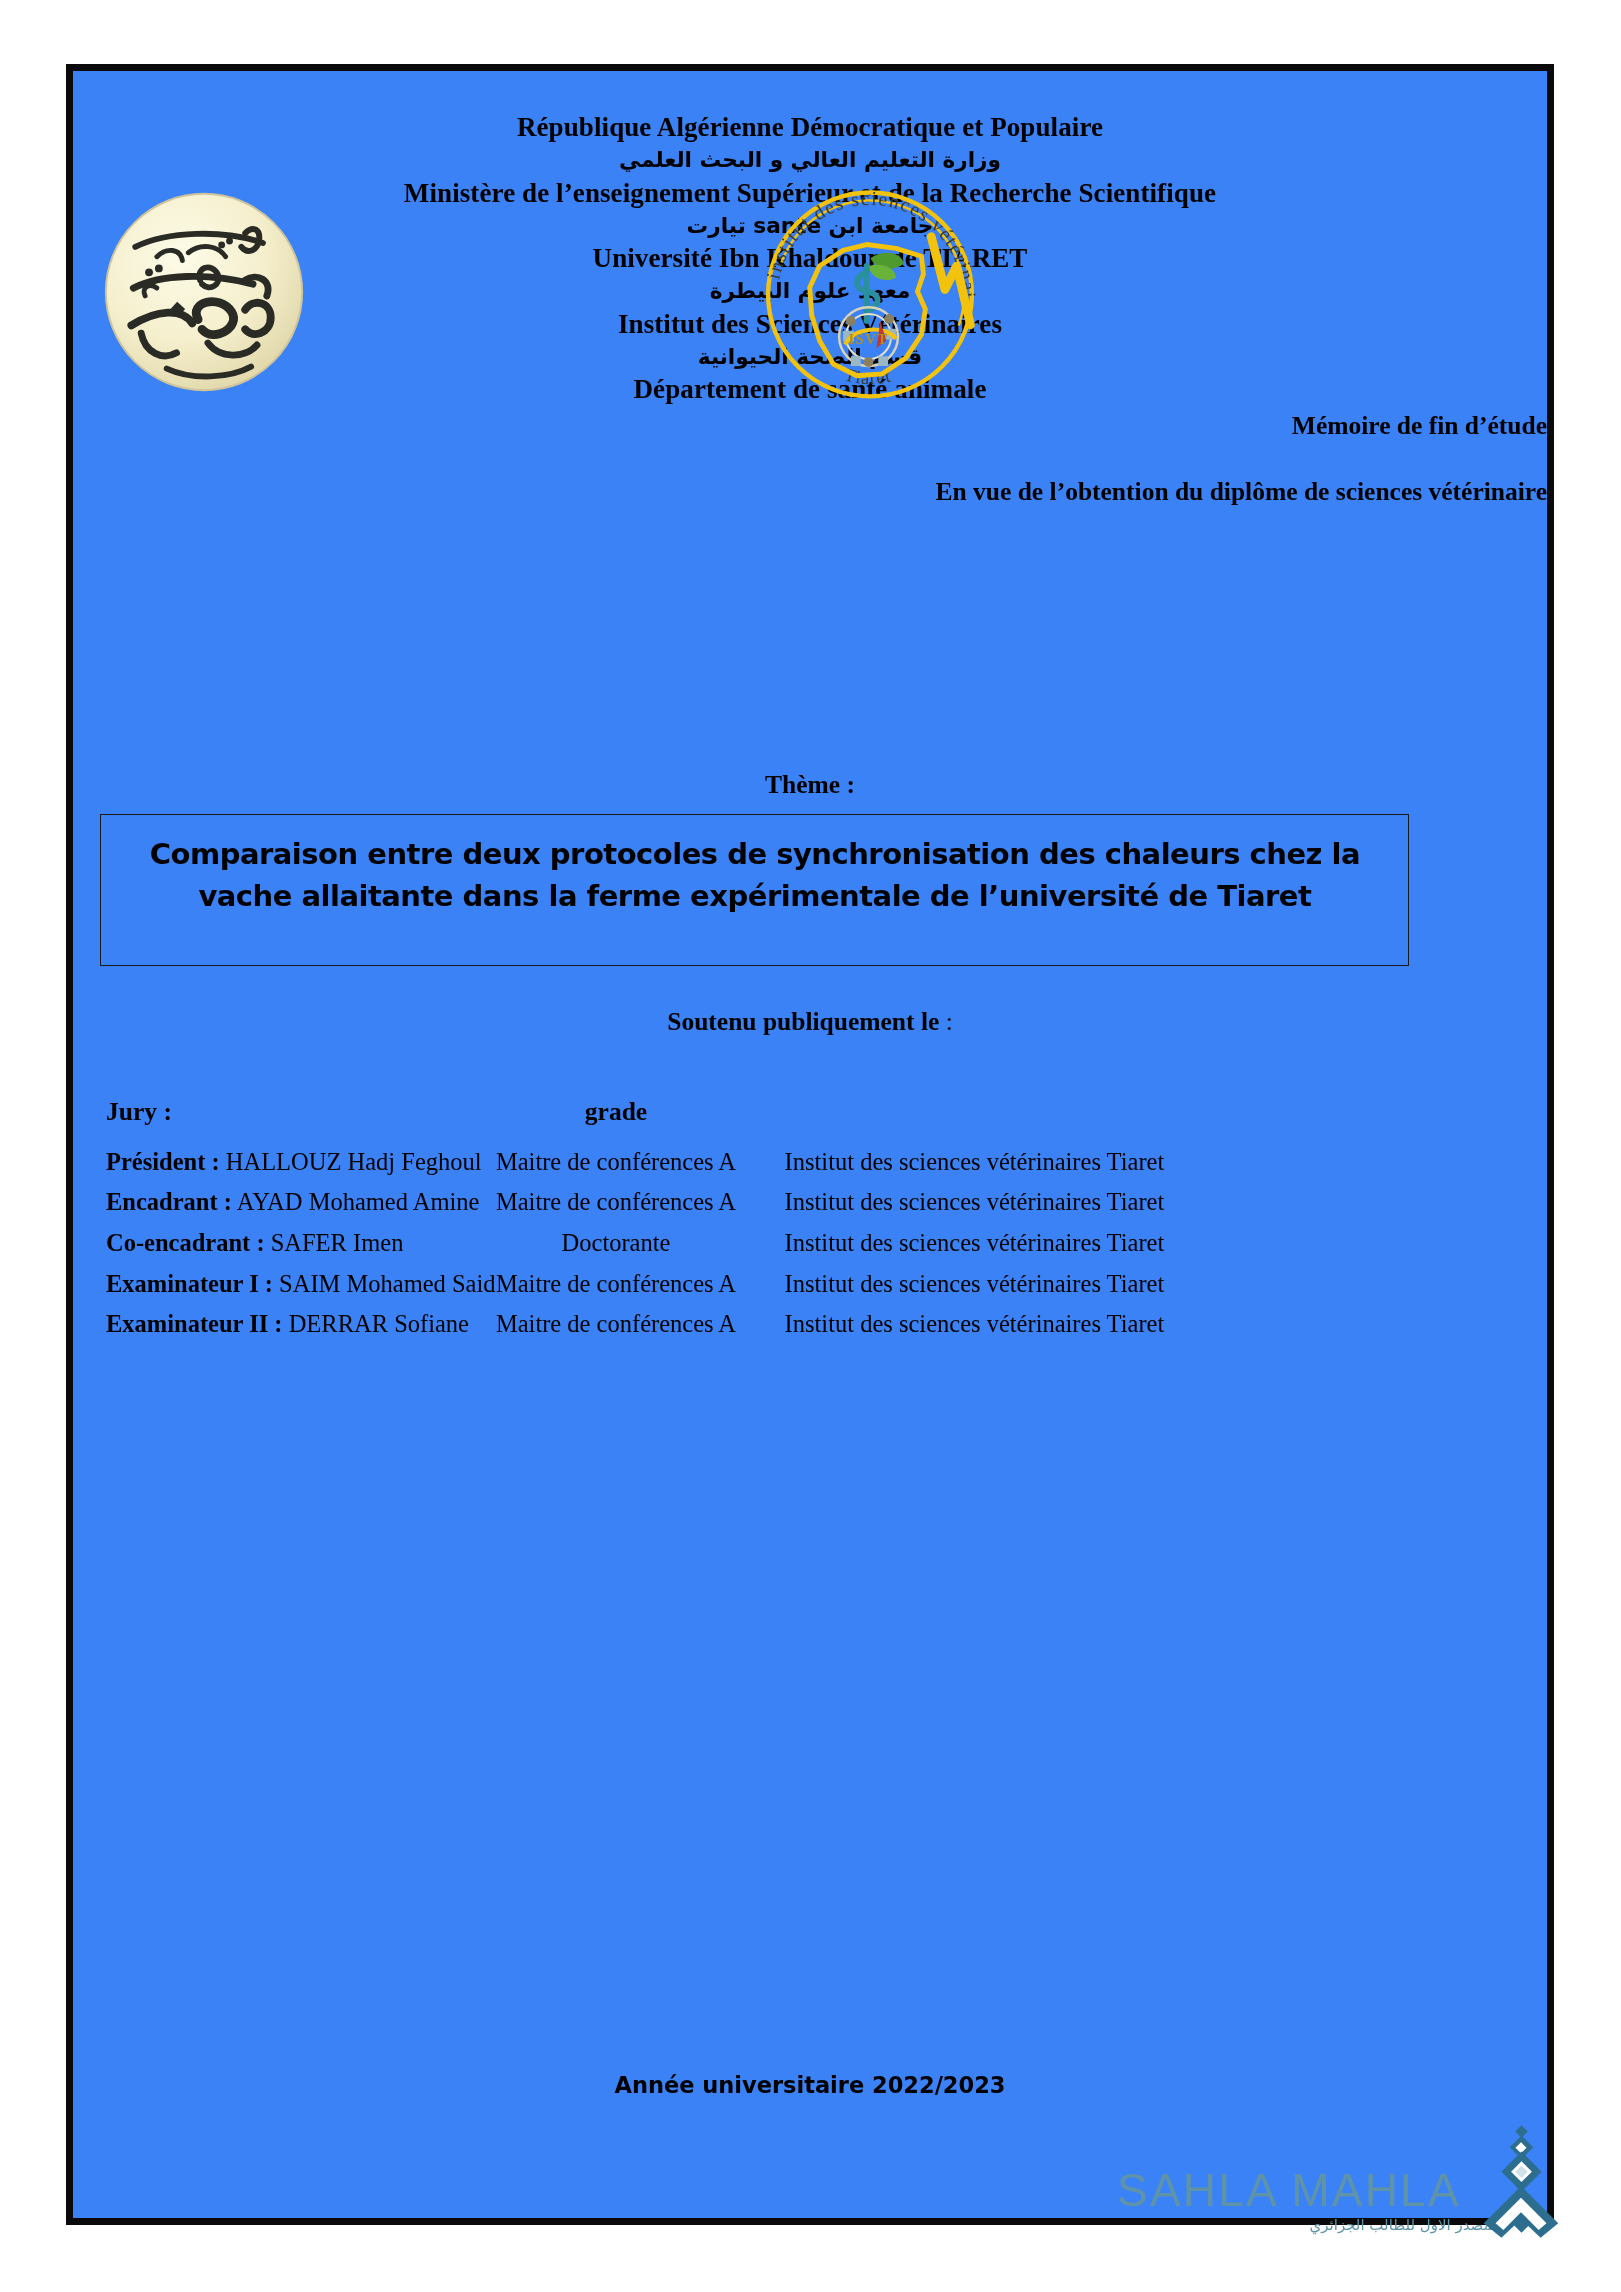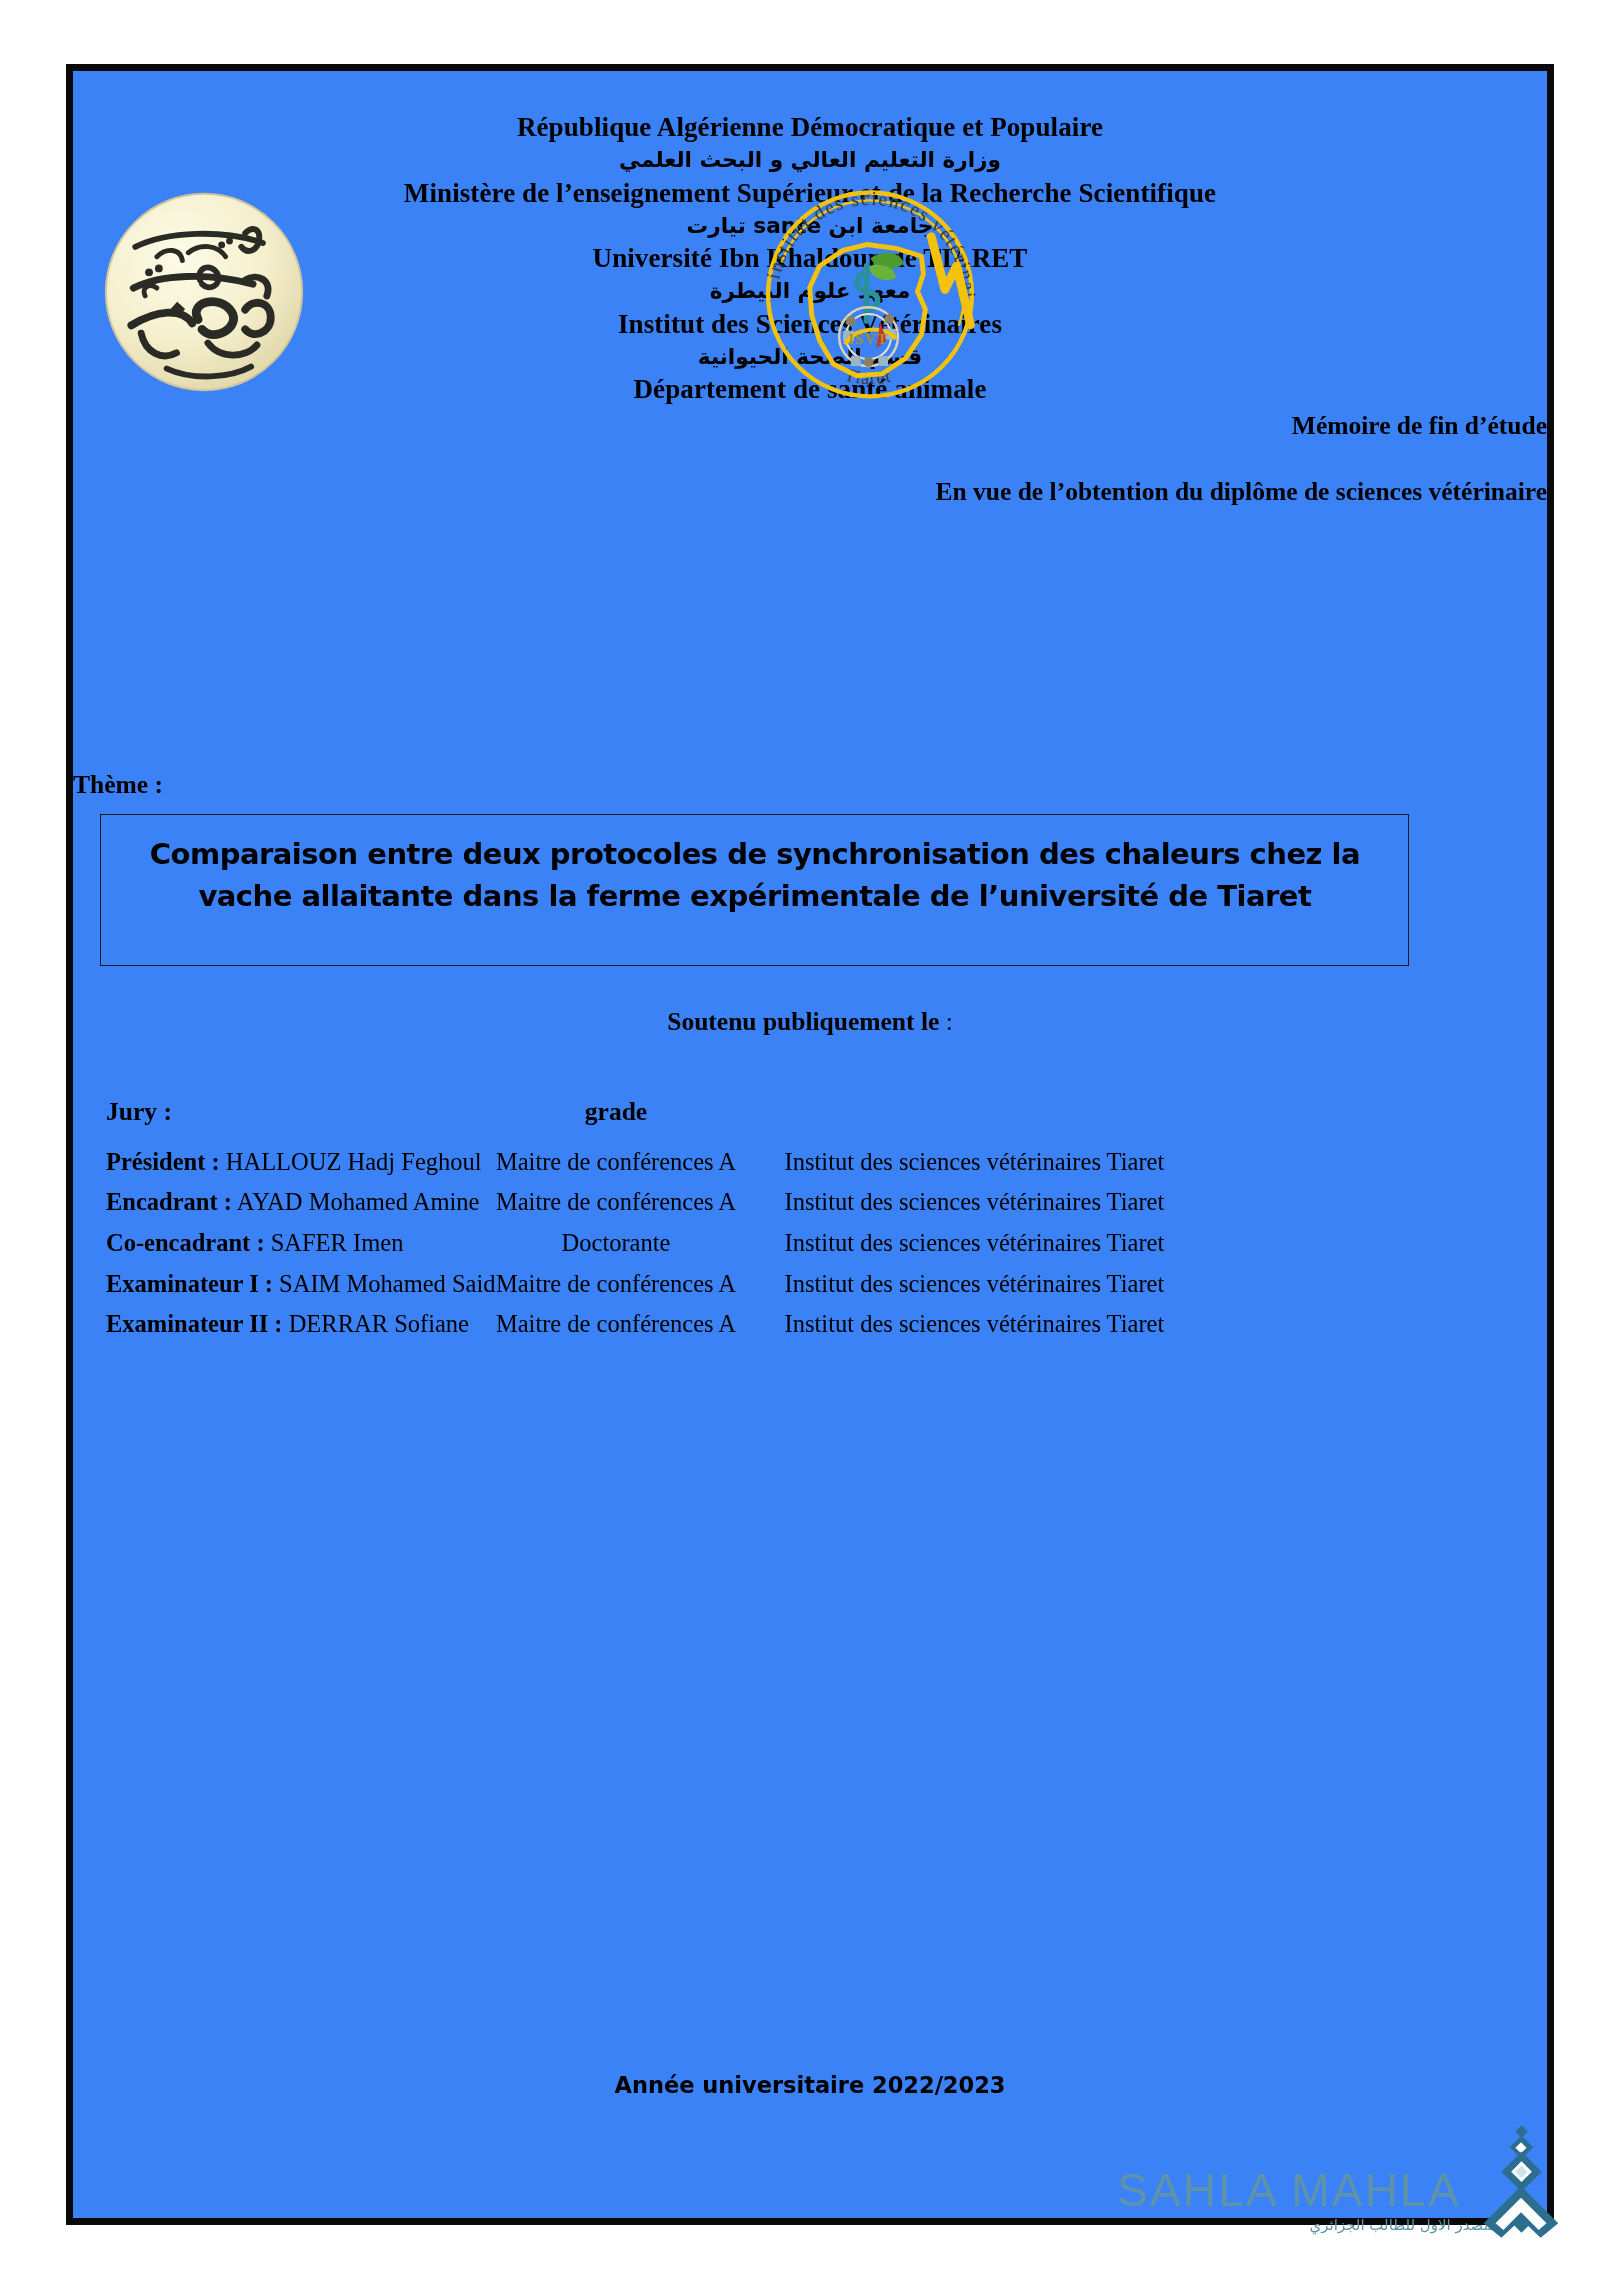--- a/index.html
+++ b/index.html
@@ -110,20 +110,21 @@
     display: block;
   }
   .pres-second { padding-left: 149px; display: block; }
 
   
   #theme-label {
     position: absolute;
     left: 0;
     top: 699px;
     width: 100%;
+    text-align: center;
     font-family: "Liberation Serif", "DejaVu Serif", serif;
     font-weight: bold;
     font-size: 25.5px;
   }
   #theme-box {
     position: absolute;
     left: 27.4px;
     top: 743px;
     width: 1309px;
     height: 152px;

